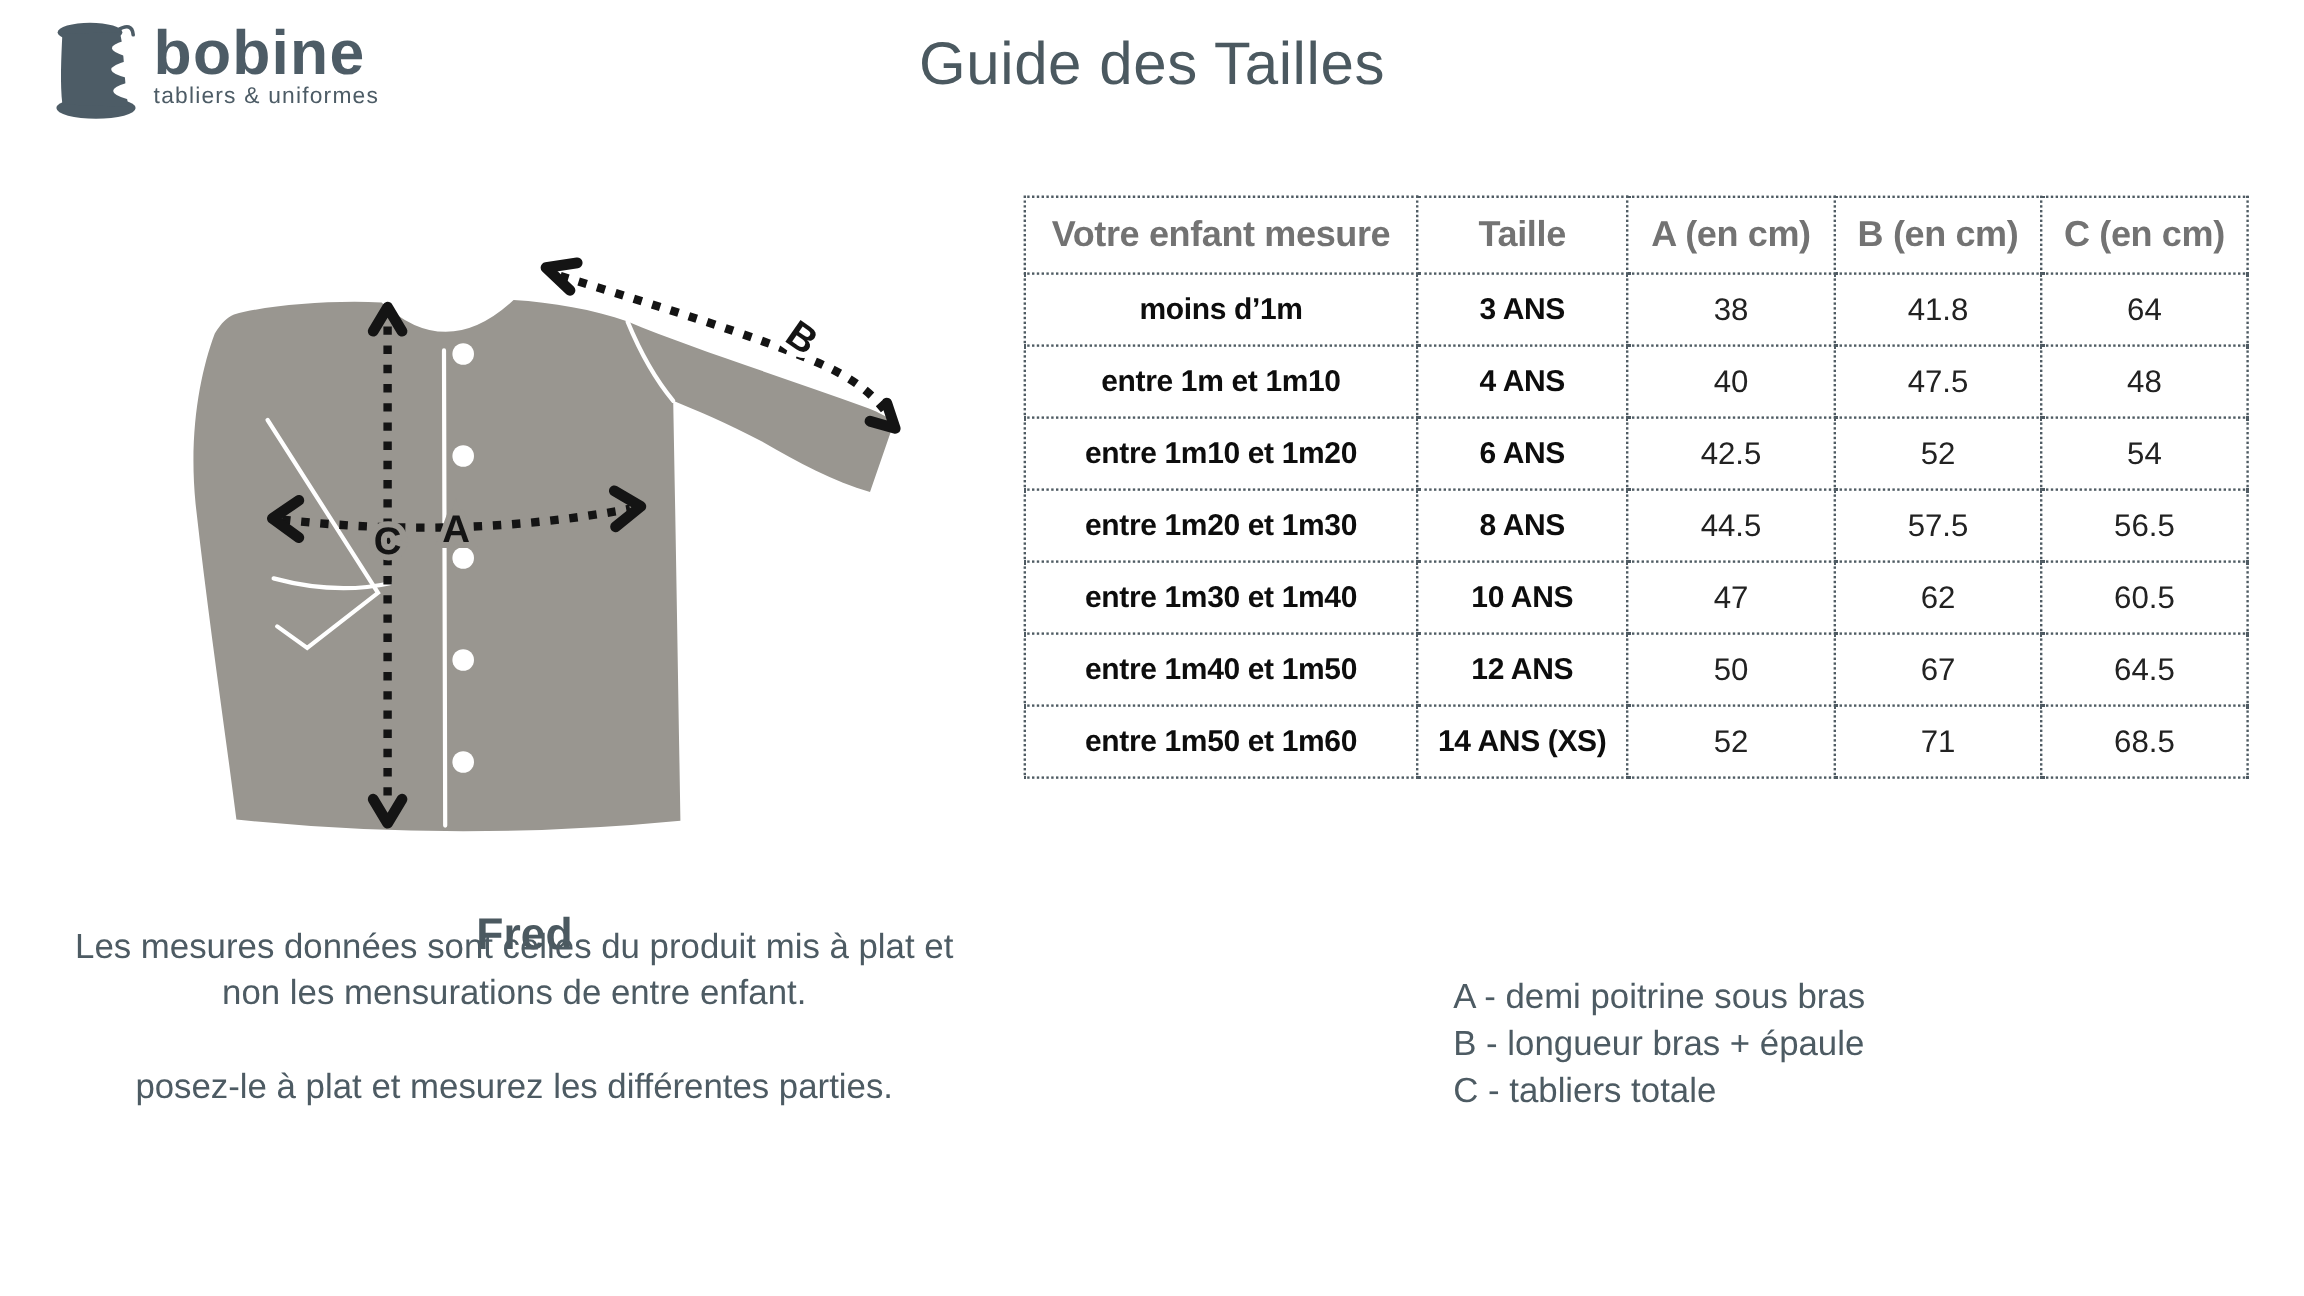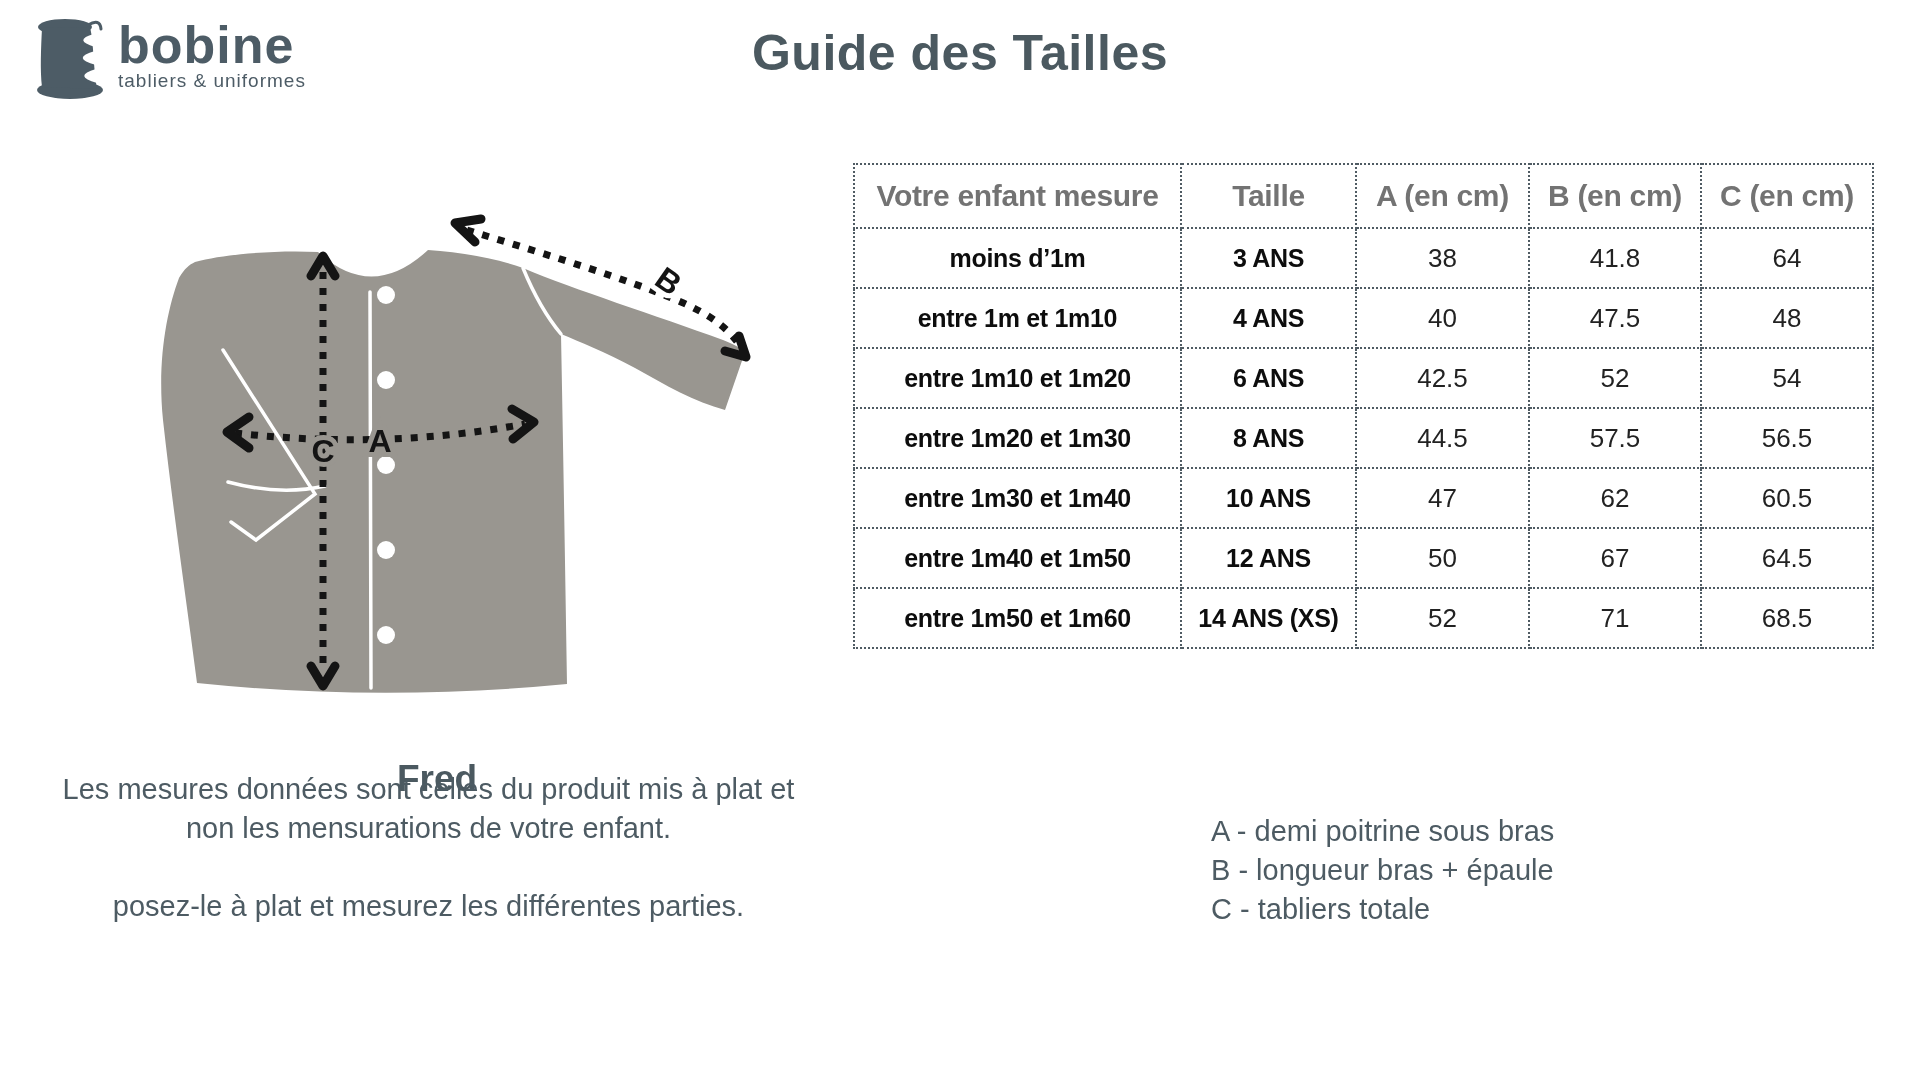--- a/index.html
+++ b/index.html
@@ -3,28 +3,28 @@
 <meta charset="utf-8">
 <style>
   html,body{margin:0;padding:0;}
   body{
     width:1920px;height:1080px;position:relative;overflow:hidden;
     background:#ffffff;
     font-family:"Liberation Sans","DejaVu Sans",sans-serif;
     color:#4d5b63;
   }
   
-  .logo{position:absolute;left:34px;top:16px;display:flex;align-items:flex-start;}
+  .logo{position:absolute;left:44px;top:16px;display:flex;align-items:flex-start;}
   .logo-mark{width:72px;height:84px;}
   .logo-text{margin-left:12px;}
   .logo-name{font-size:52px;font-weight:600;color:#4d5c66;line-height:58px;letter-spacing:1px;}
   .logo-tagline{font-size:19px;color:#4d5c66;letter-spacing:1px;margin-top:-4px;}
   .page-title{
     position:absolute;left:0;top:24px;width:1920px;text-align:center;
-    font-size:50px;font-weight:700;color:#4b5960;letter-spacing:.5px;
+    font-size:50px;font-weight:400;color:#4b5960;letter-spacing:.5px;
   }
   
   .size-table{
     position:absolute;left:853px;top:163px;
     border-collapse:collapse;table-layout:fixed;width:1019px;
   }
   .size-table th,.size-table td{
     border:2px dotted #4f5b63;text-align:center;vertical-align:middle;padding:0;
     overflow:hidden;white-space:nowrap;
   }
@@ -193,21 +193,21 @@
         <td class="c-num">52</td>
         <td class="c-num">71</td>
         <td class="c-num">68.5</td>
       </tr>
     </tbody>
 </table>
 
 <div class="notes">
     <div class="note-block">
       <div>Les mesures données sont celles du produit mis à plat et</div>
-      <div>non les mensurations de votre enfant.</div>
+      <div>non les mensurations de entre enfant.</div>
     </div>
     <div class="note-block">
       <div>posez-le à plat et mesurez les différentes parties.</div>
     </div>
   </div>
 
 <div class="legend">
     <div>A - demi poitrine sous bras</div>
     <div>B - longueur bras + épaule</div>
     <div>C - tabliers totale</div>

